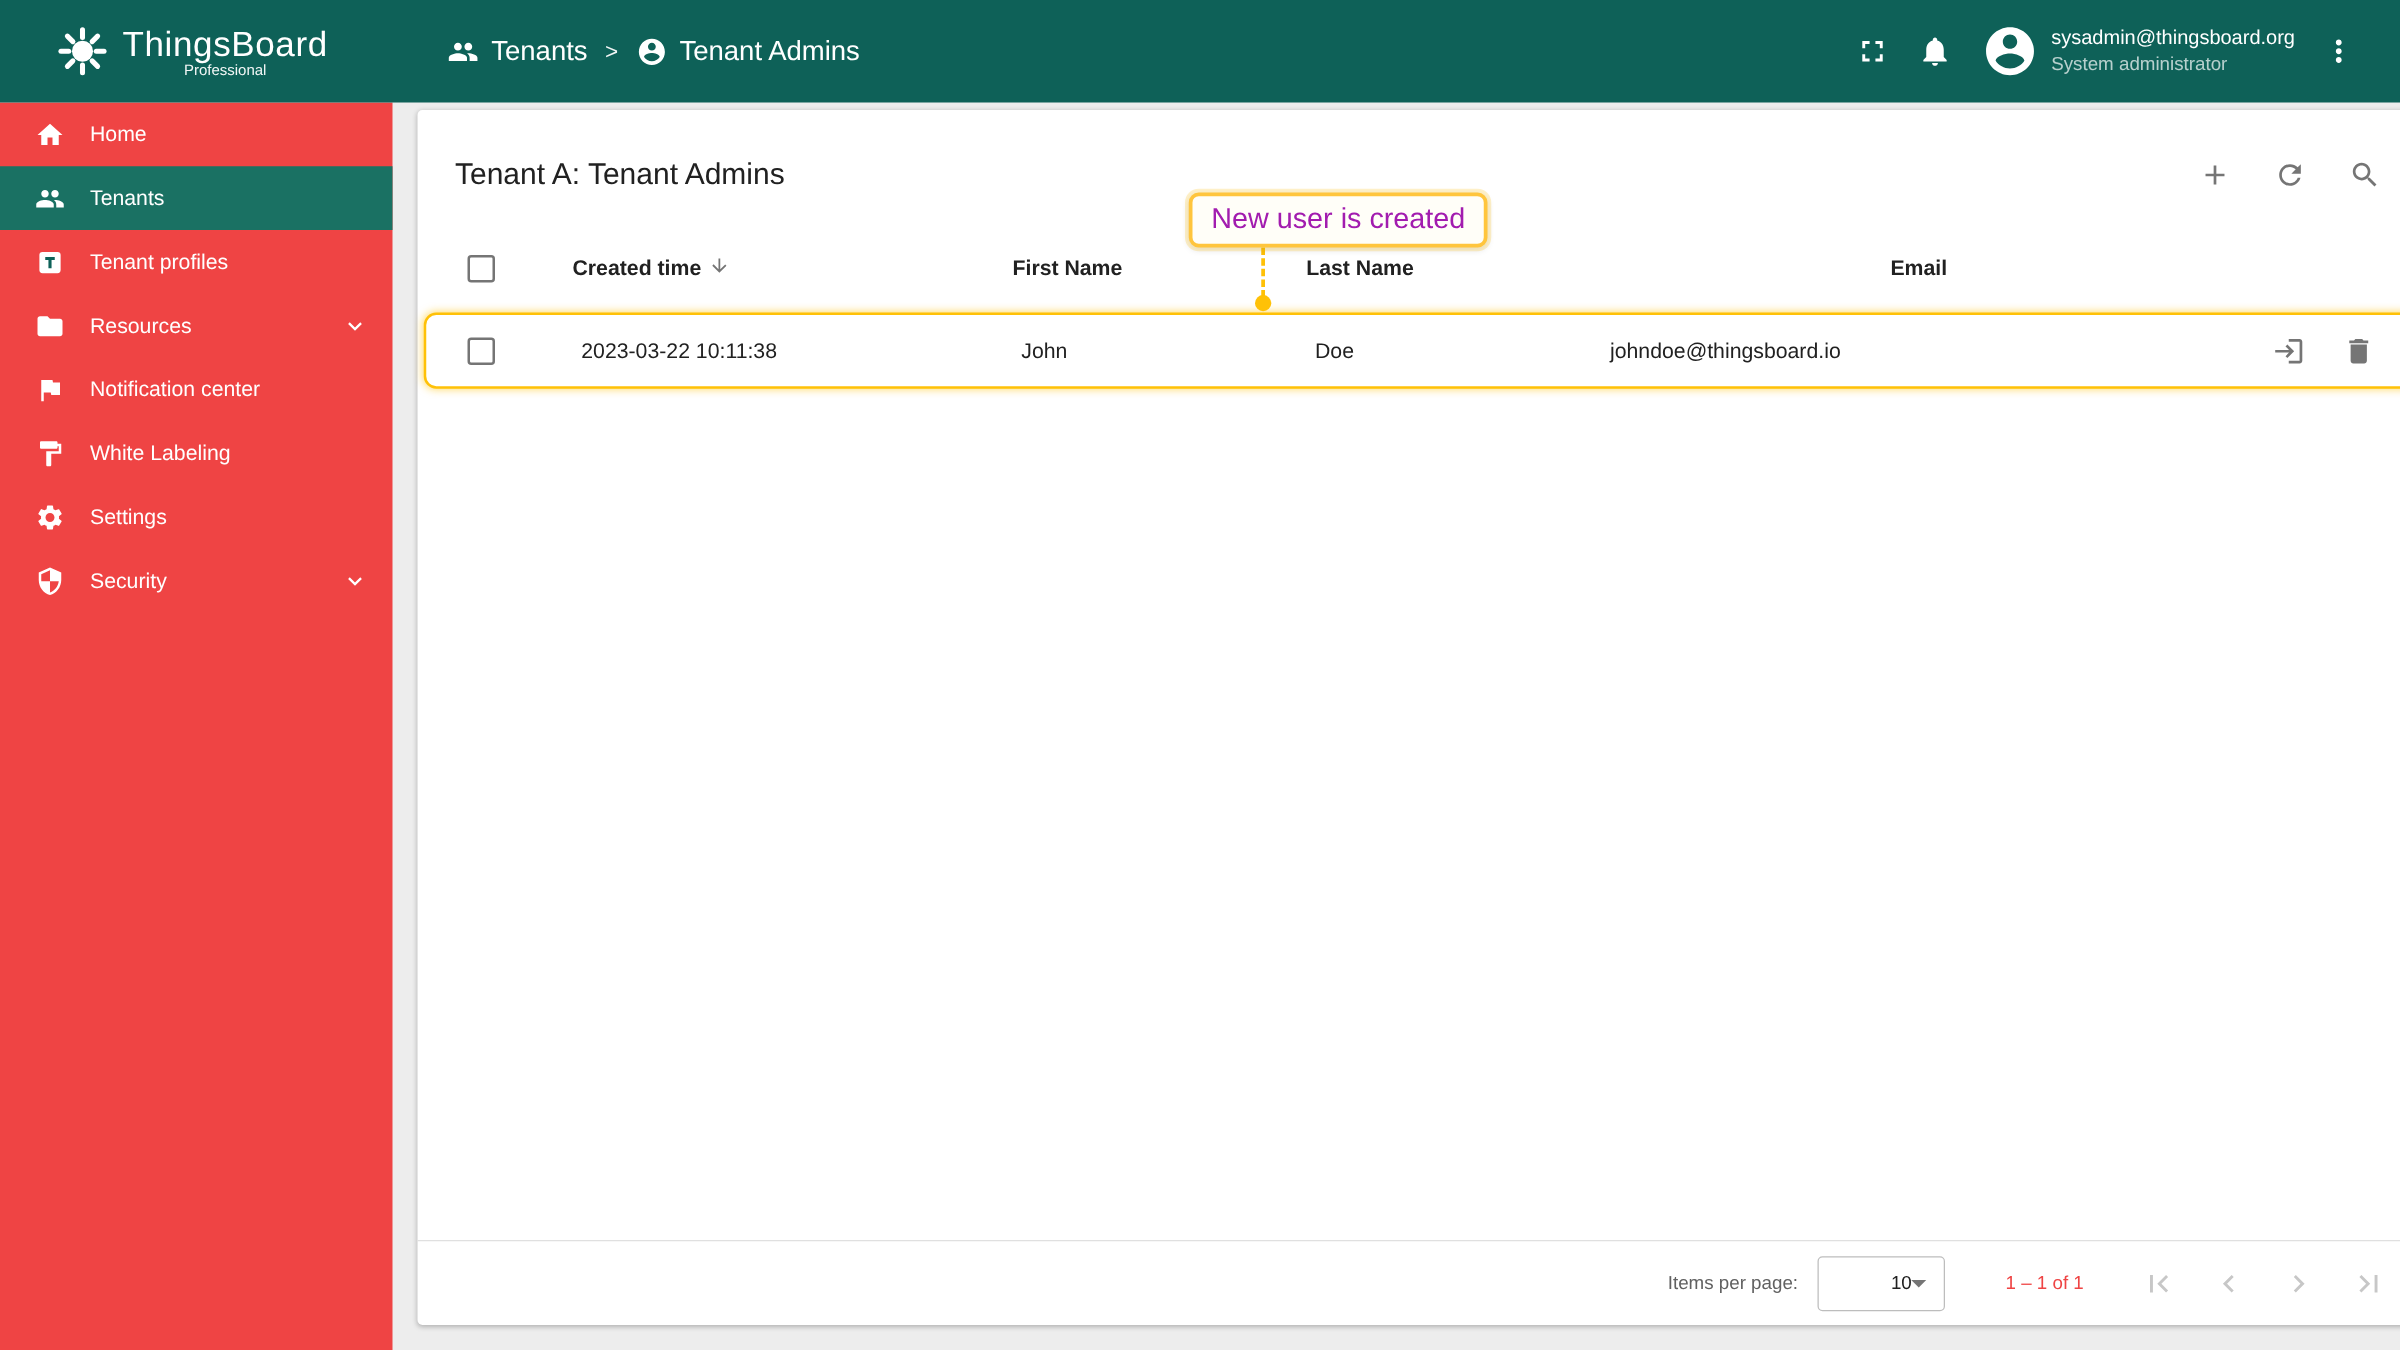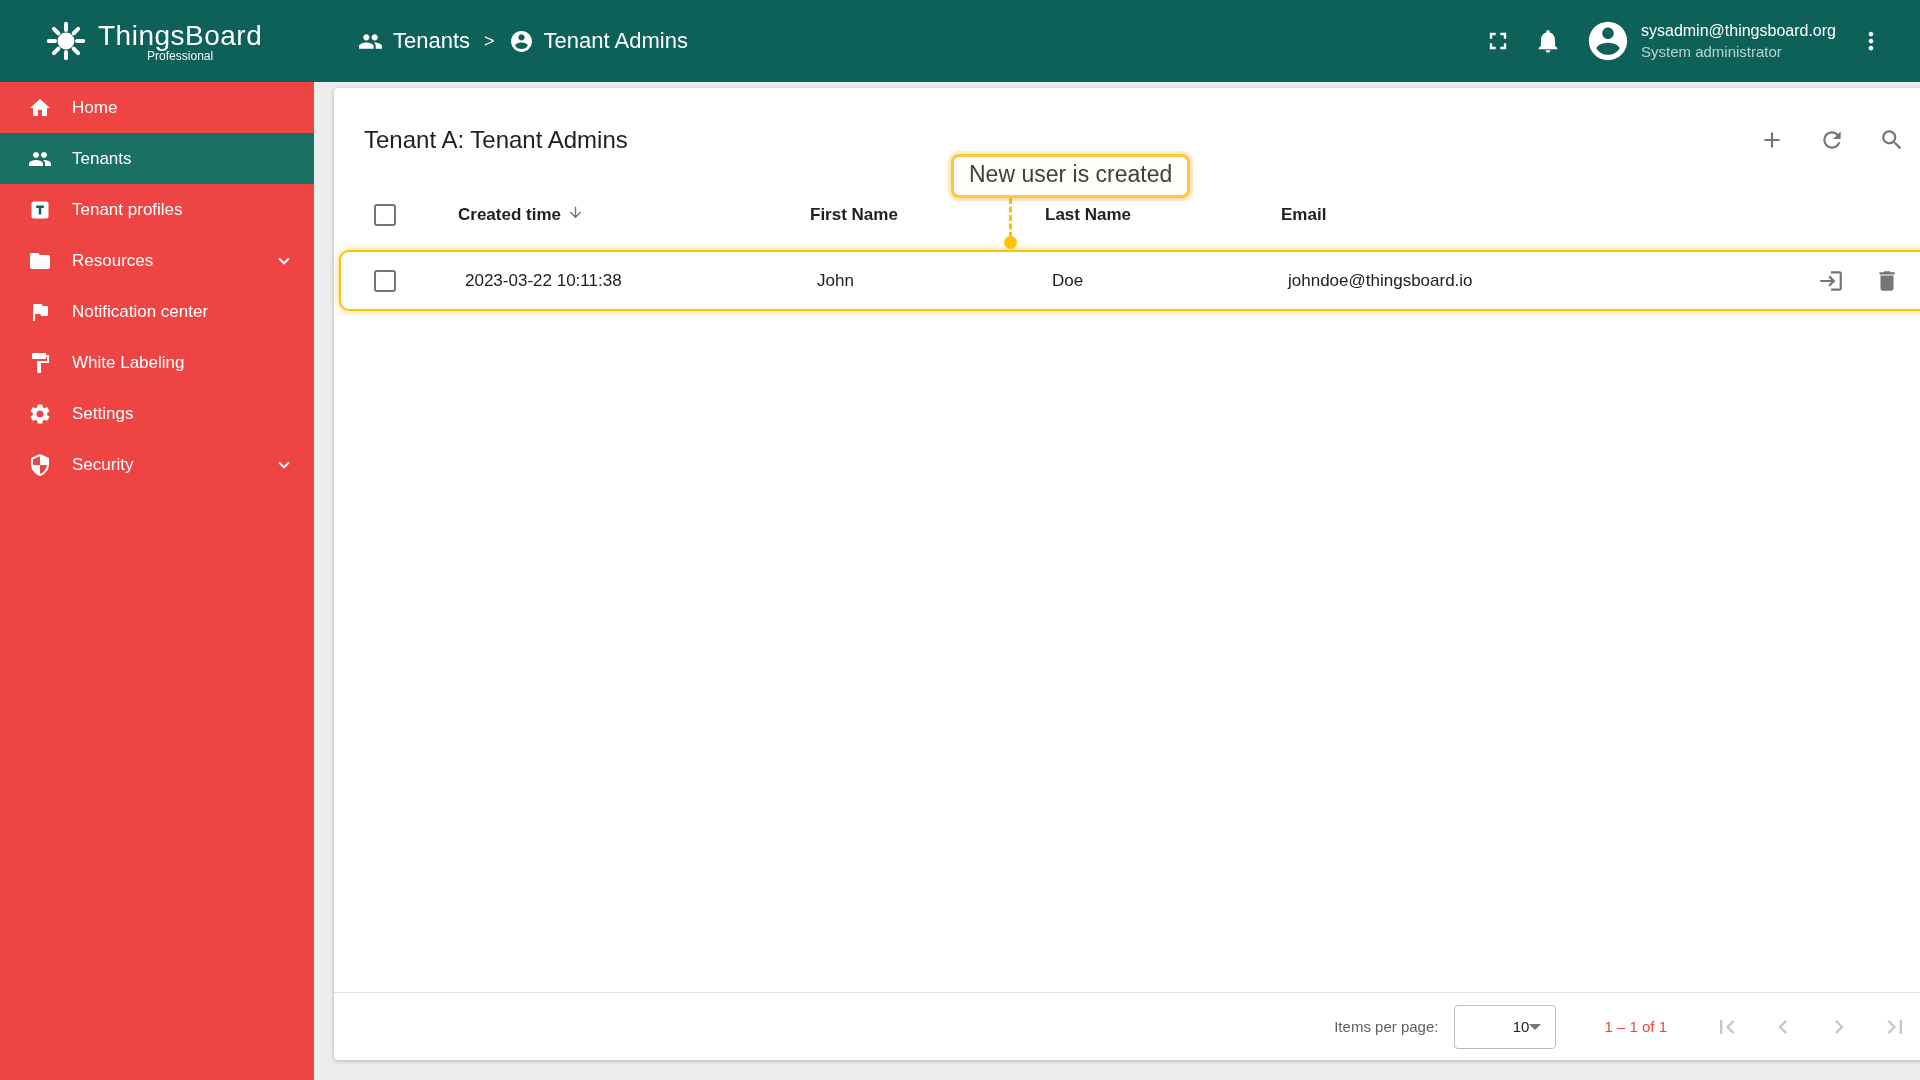--- a/index.html
+++ b/index.html
@@ -44,21 +44,21 @@
   .card-actions { margin-left:auto; display:flex; align-items:center; gap:16px; }
   .action-btn { width:44px; height:44px; display:flex; align-items:center; justify-content:center; cursor:pointer; }
   .action-btn svg { width:26px; height:26px; fill:#757575; }
 
   
   .thead { display:flex; align-items:center; height:58px; margin-top:18px; }
   .cell-check { flex:0 0 124px; padding-left:40px; display:flex; align-items:center; }
   .cell-created { flex:0 0 352px; }
   .cell-first { flex:0 0 235px; }
   .cell-last { flex:0 0 236px; }
-  .cell-email { flex:1; }
+  .cell-email { flex:1;justify-content:center; }
   .cell-actions { flex:0 0 150px; display:flex; justify-content:flex-end; align-items:center; gap:18px; padding-right:26px; }
   .th { font-size:17px; font-weight:700; color:#212121; display:flex; align-items:center; gap:6px; cursor:pointer; }
   .sort-icon svg { width:17px; height:17px; fill:#757575; }
   .checkbox { width:22px; height:22px; border:2px solid #757575; border-radius:3px; background:#fff; cursor:pointer; }
   .trow { display:flex; align-items:center; height:61px; margin:6px 5px 0 5px; border:2px solid #FFC107; border-radius:10px;
           box-shadow:0 0 7px rgba(255,193,7,.65); font-size:17px; color:#212121; background:#fff; }
   .trow .cell-check { padding-left:33px; }
   .row-btn { width:38px; height:38px; display:flex; align-items:center; justify-content:center; cursor:pointer; }
   .row-btn svg { width:26px; height:26px; fill:#757575; }
 
@@ -68,21 +68,21 @@
   .ipp-label { color:#616161; }
   .ipp-select { margin-left:16px; width:102px; height:44px; border:1px solid #bdbdbd; border-radius:4px; display:flex;
                 align-items:center; justify-content:flex-end; padding:0 14px 0 16px; cursor:pointer; font-size:15px; color:#212121; background:#fff; }
   .ipp-caret { width:0; height:0; border-left:6px solid transparent; border-right:6px solid transparent; border-top:6px solid #757575; }
   .range { margin-left:48px; margin-right:32px; color:#ef4444; }
   .pag-btn { width:56px; height:52px; display:flex; align-items:center; justify-content:center; cursor:default; }
   .pag-btn svg { width:28px; height:28px; fill:#c7c7c7; }
 
   
   .annotation-box { position:absolute; left:951px; top:154px; z-index:20; background:#fffef8; border:3px solid #FFC53D;
-                    border-radius:8px; padding:4px 15px 7px; font-size:23px; color:#404040;
+                    border-radius:8px; padding:4px 15px 7px; font-size:23px; color:#a21caf;
                     box-shadow:0 0 0 3px rgba(255,193,7,.22), 0 2px 6px rgba(0,0,0,.12); white-space:nowrap;text-align:right; }
   .annotation-line { position:absolute; left:1009px; top:198px; height:40px; width:0; border-left:3px dashed #FFC107; z-index:19; }
   .annotation-dot { position:absolute; left:1004px; top:236px; width:13px; height:13px; border-radius:50%; background:#FFC107; z-index:19; }
 </style>
 </head>
 <body>
 
 <header class="topbar">
   <div class="logo-area">
     <span class="logo-icon">

